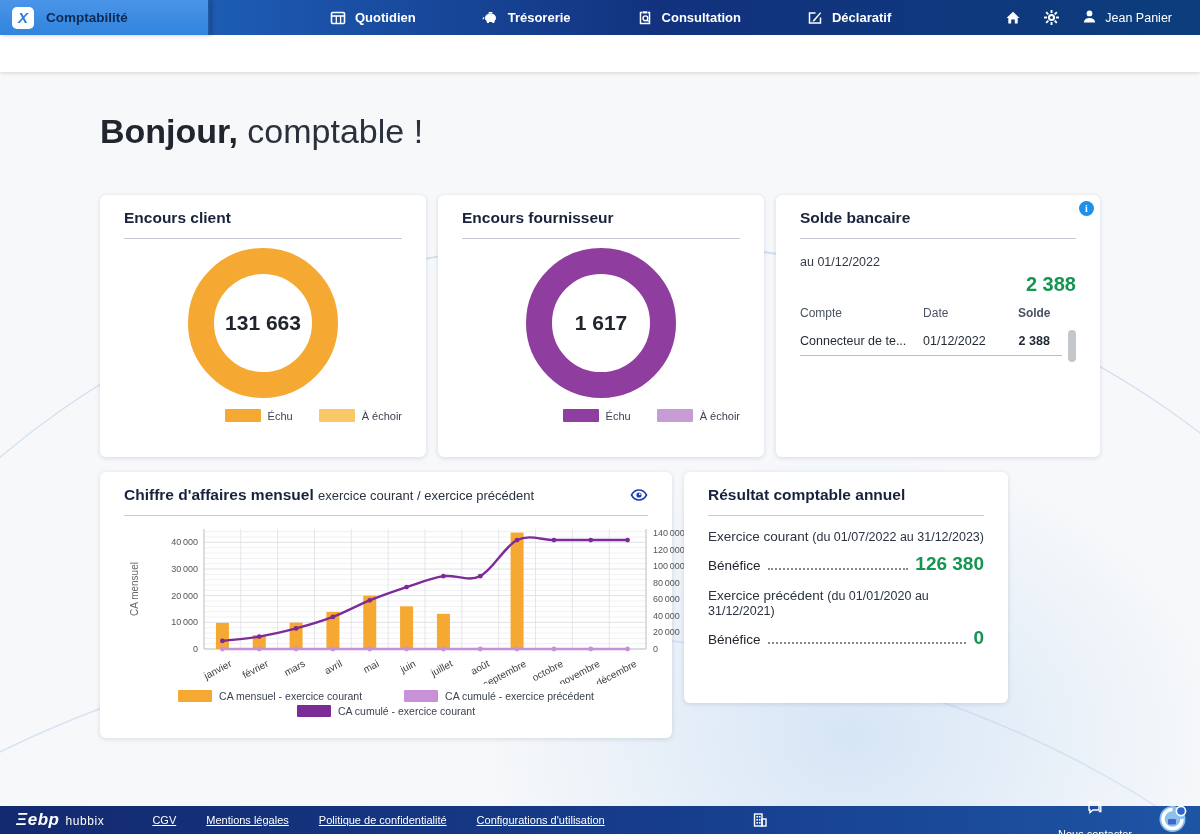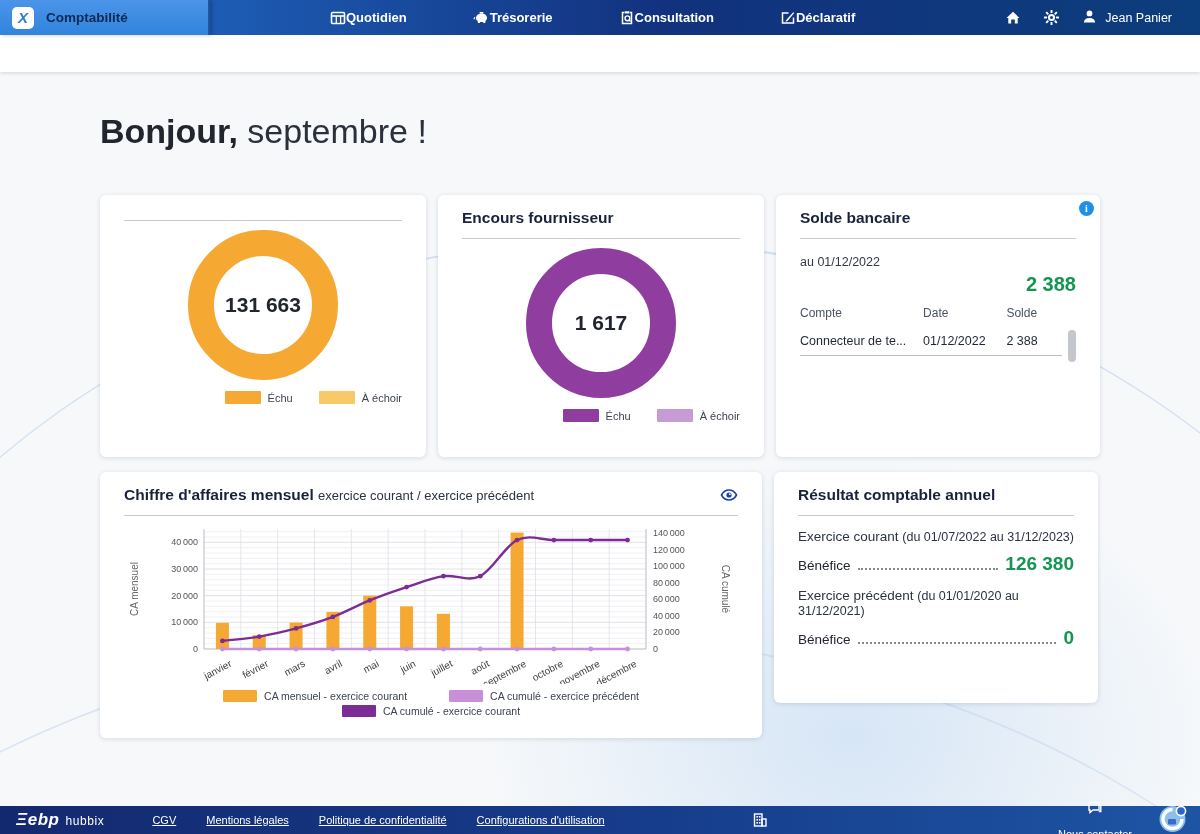--- a/index.html
+++ b/index.html
@@ -7,21 +7,21 @@
 
   
   .navbar { position:relative; height:35px; display:flex; align-items:stretch;
     background:linear-gradient(90deg,#2e7fd8 0%,#1d5cb4 18%,#12327e 55%,#0c3d7c 100%); z-index:30;}
   .app-tab { width:210px; display:flex; align-items:center; gap:12px; padding:0 12px;
     background:linear-gradient(180deg,#4a95e8,#3183dc); border-right:2px solid #1b56a5; box-shadow:2px 0 4px rgba(0,0,0,.25); cursor:pointer;}
   .app-logo { width:22px; height:22px; background:#fff; border-radius:5px; display:flex; align-items:center; justify-content:center;
     color:#2e7fd8; font-weight:bold; font-style:italic; font-size:15px; }
   .app-tab .label { color:#0d2a56; font-weight:bold; font-size:13.5px; }
   .nav-menu { display:flex; align-items:center; margin-left:120px; gap:66px; }
-  .nav-item { display:flex; align-items:center; color:#fff; font-size:13px; font-weight:bold; cursor:pointer; }
+  .nav-item { display:flex; align-items:center; gap:9px; color:#fff; font-size:13px; font-weight:bold; cursor:pointer; }
   .nav-item svg { display:block; }
   .nav-right { margin-left:auto; display:flex; align-items:center; gap:22px; padding-right:28px; }
   .nav-right .icon-btn { cursor:pointer; display:flex; align-items:center; }
   .nav-user { display:flex; align-items:center; gap:8px; color:#fff; font-size:12.5px; cursor:pointer; }
 
   
   .toolbar { height:37px; background:#fff; box-shadow:0 1px 4px rgba(0,0,0,.15); position:relative; z-index:20; }
 
   
   .main { position:relative; height:734px; overflow:hidden; }
@@ -52,24 +52,24 @@
 
   .card-solde { width:324px; height:262px; }
   .info-icon { position:absolute; top:6px; right:6px; width:15px; height:15px; border-radius:50%; background:#1e90e8; color:#fff;
     font-size:10px; font-weight:bold; display:flex; align-items:center; justify-content:center; cursor:pointer; font-family:"Liberation Serif",serif; }
   .solde-asof { margin-top:16px; font-size:12.5px; color:#333a46; }
   .solde-total { text-align:right; font-size:20px; font-weight:bold; margin-top:4px; }
   .solde-table { margin-top:10px; position:relative; padding-right:14px; }
   .st-head, .st-row { display:flex; align-items:center; }
   .st-head { font-size:12px; color:#4a5263; }
   .st-row { font-size:12.5px; color:#1f2733; height:30px; border-bottom:1px solid #b9bec7; margin-top:6px;}
-  .c-compte { flex:1.55; text-align:left; } .c-date { flex:1.05; text-align:left; } .c-solde { flex:.7; text-align:left; }
+  .c-compte { flex:1.55; text-align:left; } .c-date { flex:1.05; text-align:left; } .c-solde { flex:.7; text-align:center;font-weight:bold; }
   .scroll-thumb { position:absolute; right:0; top:24px; width:8px; height:32px; border-radius:4px; background:#c4c7cc; cursor:pointer;}
 
-  .card-chart { width:662px; height:266px; }
+  .card-chart { width:572px; height:266px; }
   .chart-title-row { display:flex; align-items:center; }
   .eye-btn { margin-left:auto; cursor:pointer; display:flex; }
   .chart-legend { display:flex; flex-direction:column; align-items:center; gap:3px; margin-top:2px; }
   .chart-legend .lrow { display:flex; gap:42px; justify-content:center; }
   .chart-legend .legend-item { font-size:10.5px; }
   .chart-legend .swatch { width:34px; height:12px; }
 
   .card-result { width:324px; height:231px; }
   .res-section { margin-top:13px; font-size:13.5px; color:#2a3342; }
   .res-section .range { font-size:12.5px; }
@@ -178,25 +178,26 @@
   </div>
 </div>
 
 <div class="toolbar"></div>
 
 <div class="main">
   <div class="bg-arc1"></div>
   <div class="bg-arc2"></div>
   <div class="bg-blob"></div>
 
-  <h1 class="greeting"><span class="b">Bonjour,</span><span class="r"> septembre !</span></h1>
+  <h1 class="greeting"><span class="b">Bonjour,</span><span class="r"> comptable !</span></h1>
 
   <div class="cards-row">
 
     <div class="card card-encours">
+      <div class="card-title">Encours client</div>
       <hr>
       <div class="donut-wrap">
         <div class="donut" style="border-color: rgb(245, 168, 50);">
           <span class="donut-value">131 663</span>
         </div>
       </div>
       <div class="legend-row">
         <span class="legend-item">
             <span class="swatch" style="background: rgb(245, 168, 50);"></span>
             <span>Échu</span>

